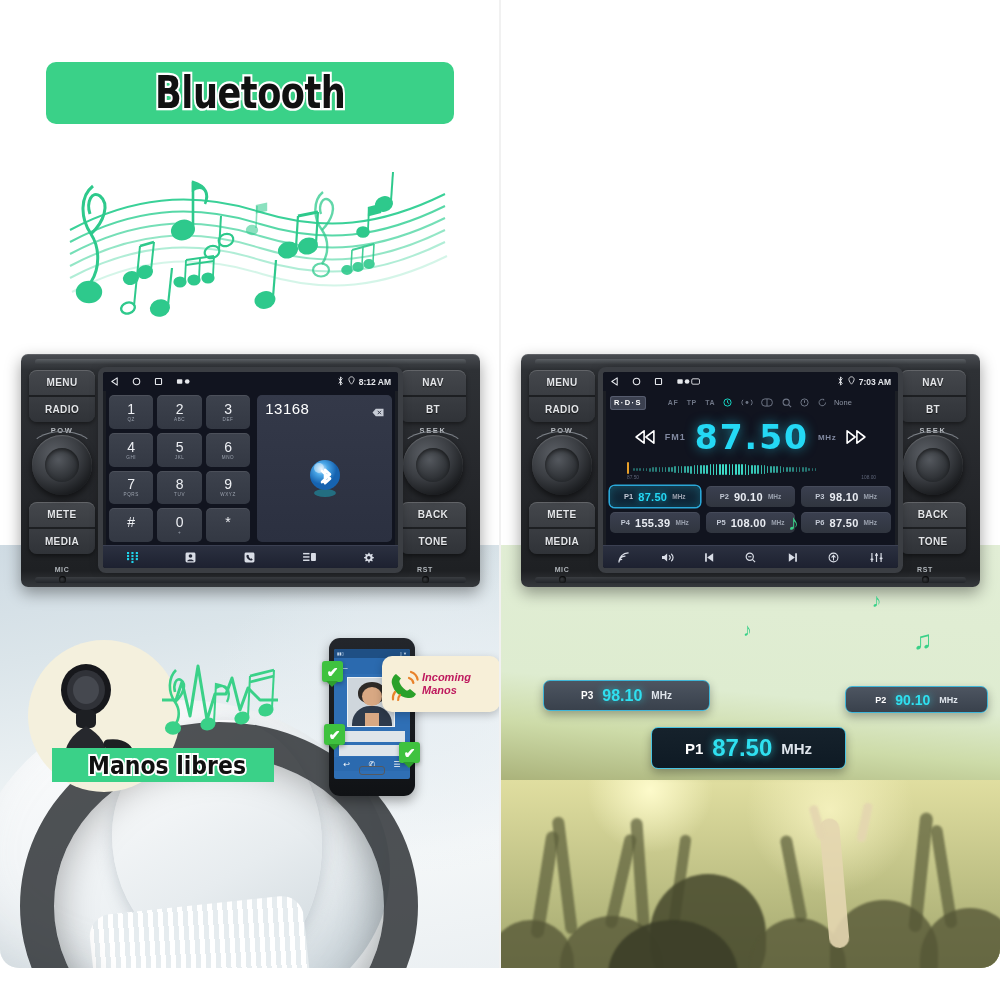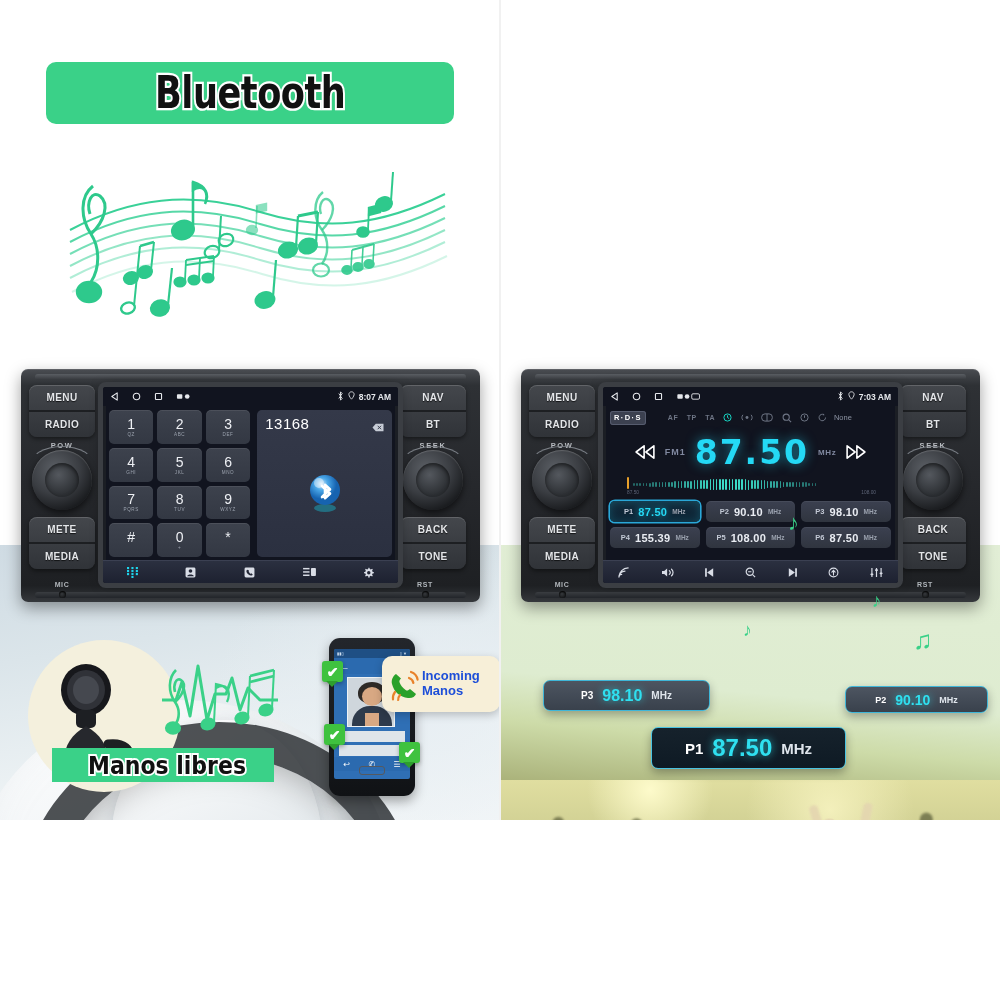--- a/index.html
+++ b/index.html
@@ -2,21 +2,21 @@
 <html><head>
 <meta charset="utf-8">
 <style>
   * { box-sizing: border-box; margin: 0; padding: 0; }
   html, body { width: 1000px; height: 1000px; overflow: hidden; }
   body {
     font-family: "Liberation Sans", sans-serif;
     background: #ffffff;
     position: relative;
   }
-  .page { position: relative; width: 1000px; height: 820px; background: #fff; overflow: hidden; }
+  .page { position: relative; width: 1000px; height: 968px; background: #fff; overflow: hidden; border-radius: 19px; }
 
   
   .panel { position: absolute; top: 0; width: 500px; height: 1000px; overflow: hidden; }
   .panel-left  { left: 0; }
   .panel-right { left: 500px; }
   .divider { position: absolute; left: 499px; top: 0; width: 2px; height: 1000px; background: #f1f1f1; z-index: 40; }
 
   
   .hdr-wrap { position: absolute; top: 62px; width: 100%; display: flex; justify-content: center; z-index: 30; }
   .hdr-pill {
@@ -79,21 +79,21 @@
     background:
       radial-gradient(circle 90px at 150px 10px, rgba(255,252,205,.95), rgba(255,252,205,0) 70%),
       radial-gradient(circle 120px at 330px 30px, rgba(250,246,196,.8), rgba(250,246,196,0) 70%),
       linear-gradient(180deg, rgba(224,222,160,1), rgba(152,158,102,1));
   }
   .blob { position:absolute; border-radius:50% 50% 40% 40%; background: rgba(84,86,54,.78); filter: blur(1.2px); }
   .arm  { position:absolute; border-radius:8px; background: rgba(92,94,58,.72); transform-origin: bottom center; filter: blur(.8px); }
 
   
   .unit {
-    position: absolute; top: 369px; width: 459px; height: 233px;
+    position: absolute; top: 354px; width: 459px; height: 233px;
     background: linear-gradient(180deg,#4a4d52 0%,#2e3135 7%,#26282c 50%,#1e2023 93%,#35383c 100%);
     border-radius: 7px;
     box-shadow: 0 6px 16px rgba(0,0,0,.38), inset 0 1px 0 rgba(255,255,255,.12);
     z-index: 20;
   }
   .unit-left  { left: 21px; }
   .unit-topbar {
     position:absolute; left:14px; right:14px; top:5px; height:6px; border-radius:3px;
     background: linear-gradient(180deg,#5a5e63,#34373b);
   }
@@ -278,21 +278,21 @@
   .phone-scr { width:100%; height:100%; background:#2f6fb5; border-radius:2px; position:relative; overflow:hidden; }
   .phone-home {
     position:absolute; left:50%; bottom:4px; transform:translateX(-50%);
     width:26px; height:9px; border:1.6px solid #55595f; border-radius:3px;
   }
   .callout {
     position:absolute; left:382px; top:656px; width:118px; height:56px; z-index:26;
     background:#f7efd8; border-radius:10px; box-shadow:0 3px 8px rgba(0,0,0,.22);
     display:flex; align-items:center; padding-left:40px;
   }
-  .callout .ctxt { color:#1d4ed8; font-size:13px; font-weight:700; line-height:1.15; }
+  .callout .ctxt { color:#be185d; font-size:11px; font-weight:700; line-height:1.15;font-style:italic; }
   .check {
     position:absolute; width:21px; height:21px; background:#3fc23f; border-radius:3px; z-index:27;
     display:flex; align-items:center; justify-content:center; color:#fff; font-size:14px; font-weight:700;
     box-shadow: 0 2px 4px rgba(0,0,0,.3);
   }
   .check::after {
     content:""; position:absolute; bottom:-5px; left:4px;
     border-left:6px solid transparent; border-right:6px solid transparent; border-top:6px solid #2e9e2e;
   }
   .note-glyph { position:absolute; color:#3ad188; z-index:23; }
@@ -542,21 +542,21 @@
             <span>
               <svg width="7" height="10" viewBox="0 0 8 12">
                   <path d="M2,3 L6,9 L4,11 L4,1 L6,3 L2,9" fill="none" stroke="#e6e8ec" stroke-width="1.1" stroke-linejoin="round"></path>
                 </svg>
             </span>
             <span>
               <svg width="7" height="9" viewBox="0 0 8 10">
                   <path d="M4,0.8 C5.9,0.8 7,2.2 7,3.8 C7,6 4,9.2 4,9.2 C4,9.2 1,6 1,3.8 C1,2.2 2.1,0.8 4,0.8 Z" fill="none" stroke="#e6e8ec" stroke-width="1"></path>
                 </svg>
             </span>
-            <span>8:07 AM</span>
+            <span>8:12 AM</span>
           </span>
         </div>
 
         <div class="dialer">
           <div class="keypad">
             <div class="key">
                 <span class="num">1</span>
                 <span class="sub">QZ</span>
               </div>
             <div class="key">

